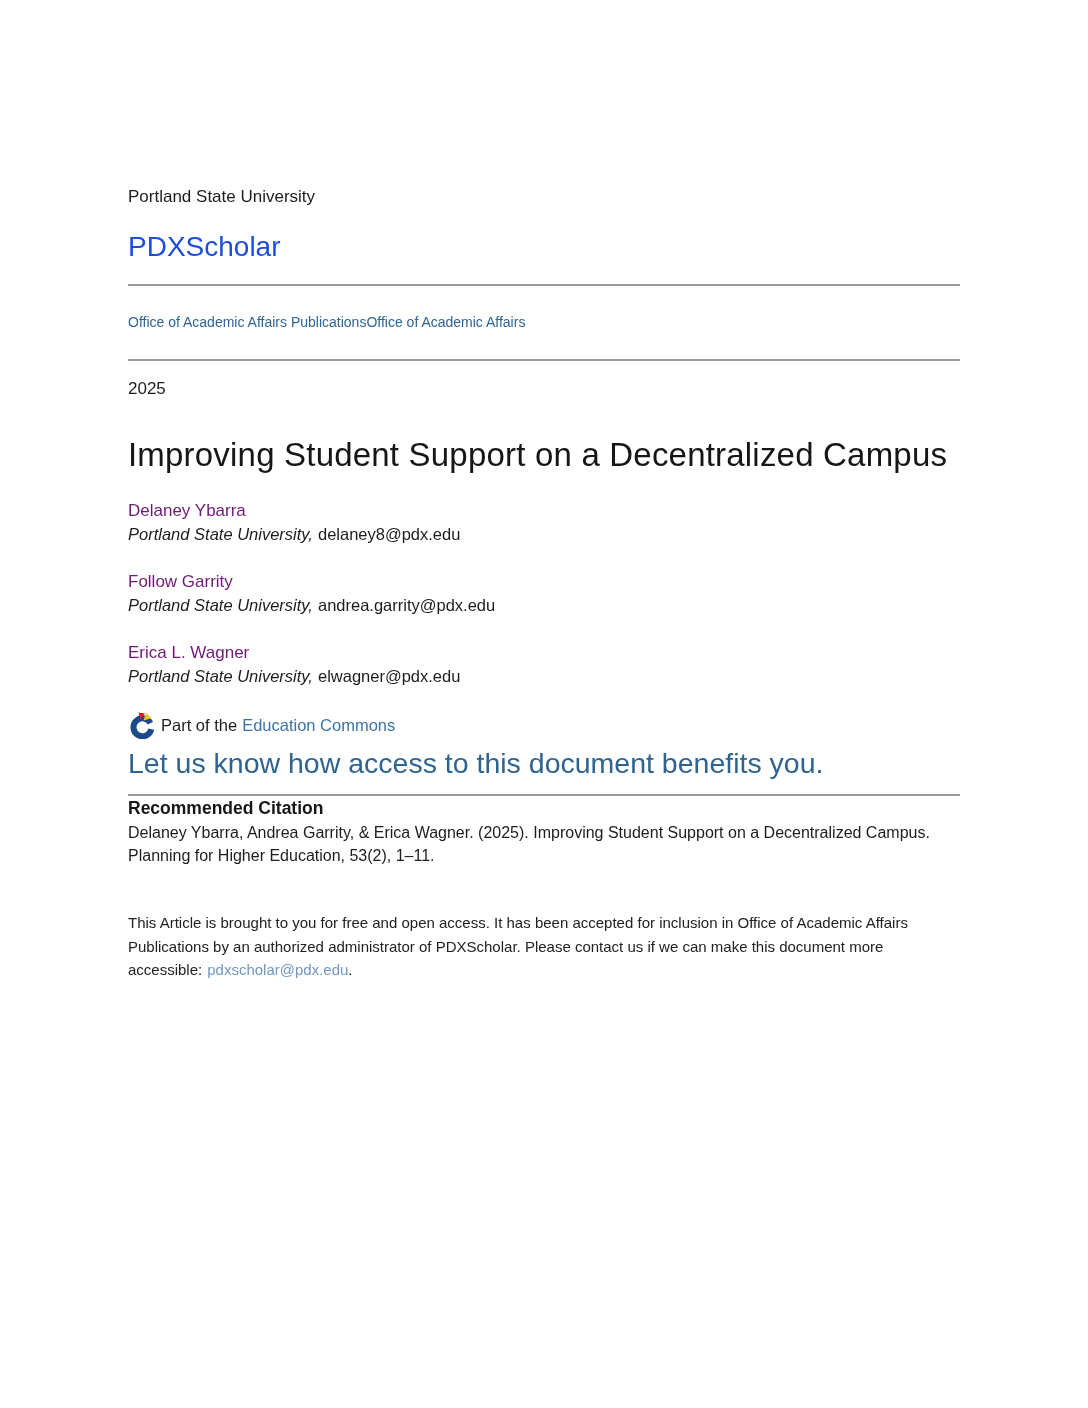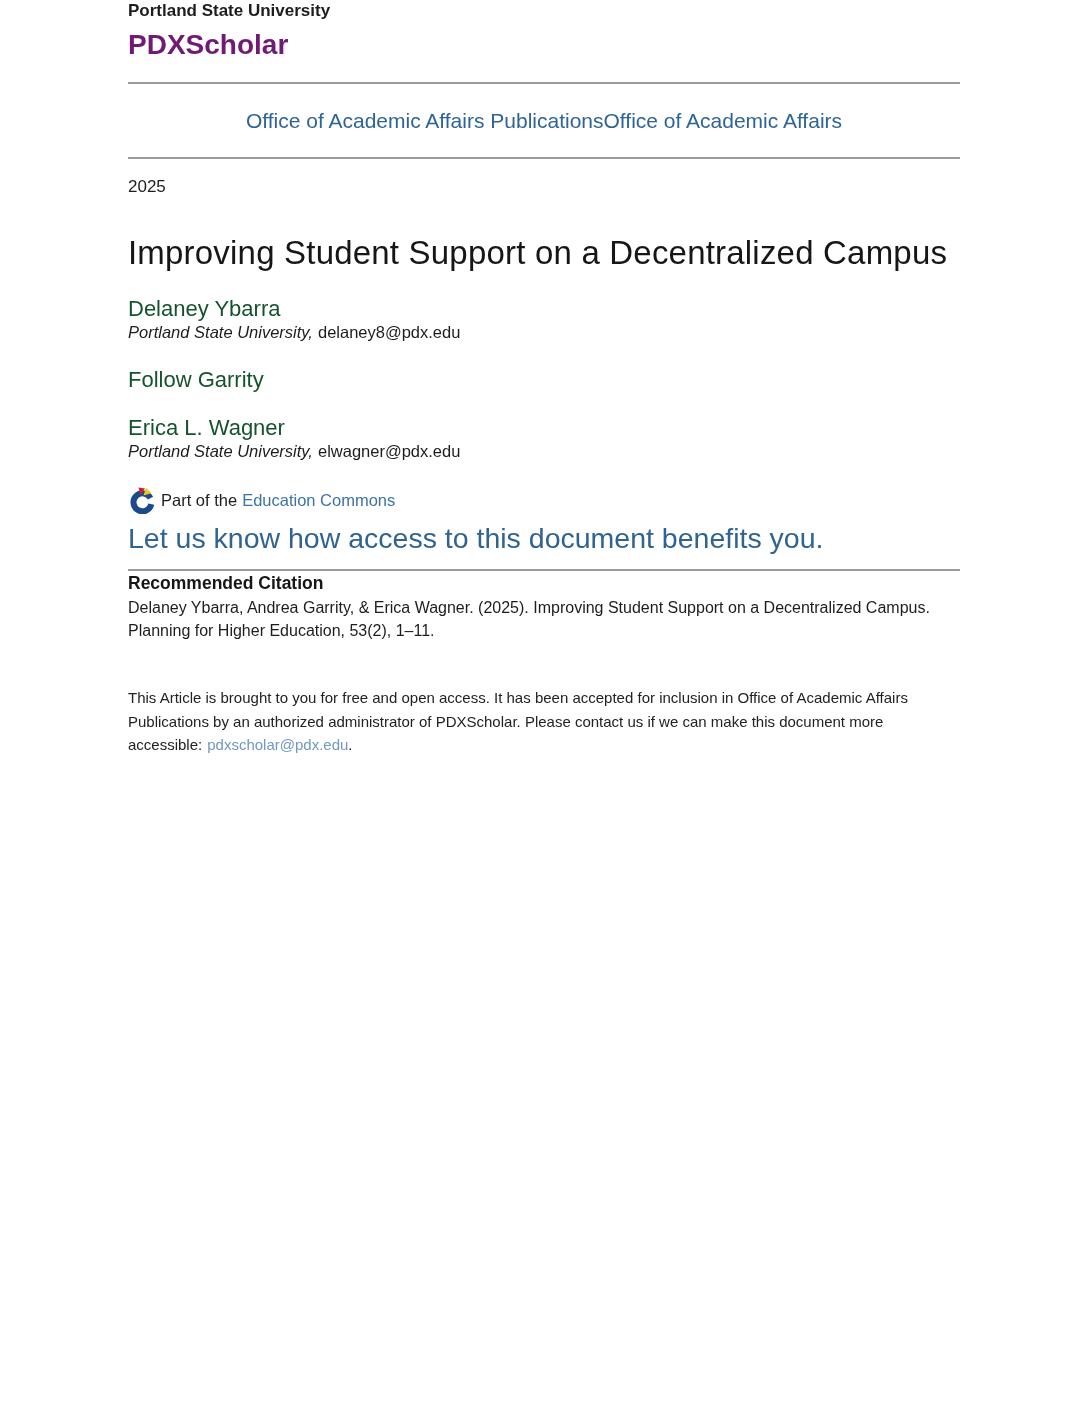--- a/index.html
+++ b/index.html
@@ -12,45 +12,46 @@
     color: #1d1d1d;
   }
   .page {
     width: 1088px;
     height: 1408px;
     padding: 0 128px;
   }
   a, .link { text-decoration: none; cursor: pointer; }
 
   .institution {
+    margin-top: 186px;
     font-size: 17px;
     line-height: 22px;
-    font-weight: 700;
+    font-weight: 400;
     color: #1d1d1d;
   }
   .brand {
-    margin-top: 6px;
+    margin-top: 22px;
     font-size: 28px;
     line-height: 34px;
-    font-weight: 700;
-    color: #701a75;
+    font-weight: 400;
+    color: #1d4ed8;
     display: inline-block;
   }
   hr.rule {
     border: none;
     border-top: 2px solid #9a9a9a;
     height: 0;
   }
   .rule-1 { margin-top: 20px; }
   .nav-row {
     margin-top: 25px;
     display: flex;
-    justify-content: center;
+    justify-content: flex-start;
     align-items: baseline;
-    font-size: 21px;
+    font-size: 14px;
     line-height: 23px;
   }
   .nav-row .link { color: #2e6496; }
   .rule-2 { margin-top: 25px; }
   .year {
     margin-top: 17px;
     font-size: 17px;
     line-height: 22px;
     color: #1d1d1d;
   }
@@ -58,23 +59,23 @@
     margin-top: 26px;
     font-size: 33px;
     line-height: 57px;
     font-weight: 500;
     color: #161616;
     letter-spacing: 0.2px;
   }
   .authors { margin-top: 16px; }
   .author-block { margin-bottom: 24px; }
   .author-name {
-    font-size: 22px;
+    font-size: 17px;
     line-height: 24px;
-    color: #14532d;
+    color: #701a75;
   }
   .author-affil-line {
     font-size: 16.5px;
     line-height: 23px;
     color: #1d1d1d;
   }
   .author-affil { font-style: italic; }
   .author-email { margin-left: 5px; }
 
   .follow-line {
@@ -159,20 +160,23 @@
 
   <div class="authors">
     <div class="author-block">
       <div class="author-name">Delaney Ybarra</div>
       <div class="author-affil-line">
         <span class="author-affil">Portland State University,</span><span class="author-email">delaney8@pdx.edu</span>
       </div>
     </div>
     <div class="author-block">
       <div class="author-name">Follow Garrity</div>
+      <div class="author-affil-line">
+        <span class="author-affil">Portland State University,</span><span class="author-email">andrea.garrity@pdx.edu</span>
+      </div>
     </div>
     <div class="author-block">
       <div class="author-name">Erica L. Wagner</div>
       <div class="author-affil-line">
         <span class="author-affil">Portland State University,</span><span class="author-email">elwagner@pdx.edu</span>
       </div>
     </div>
   </div>
 
 

